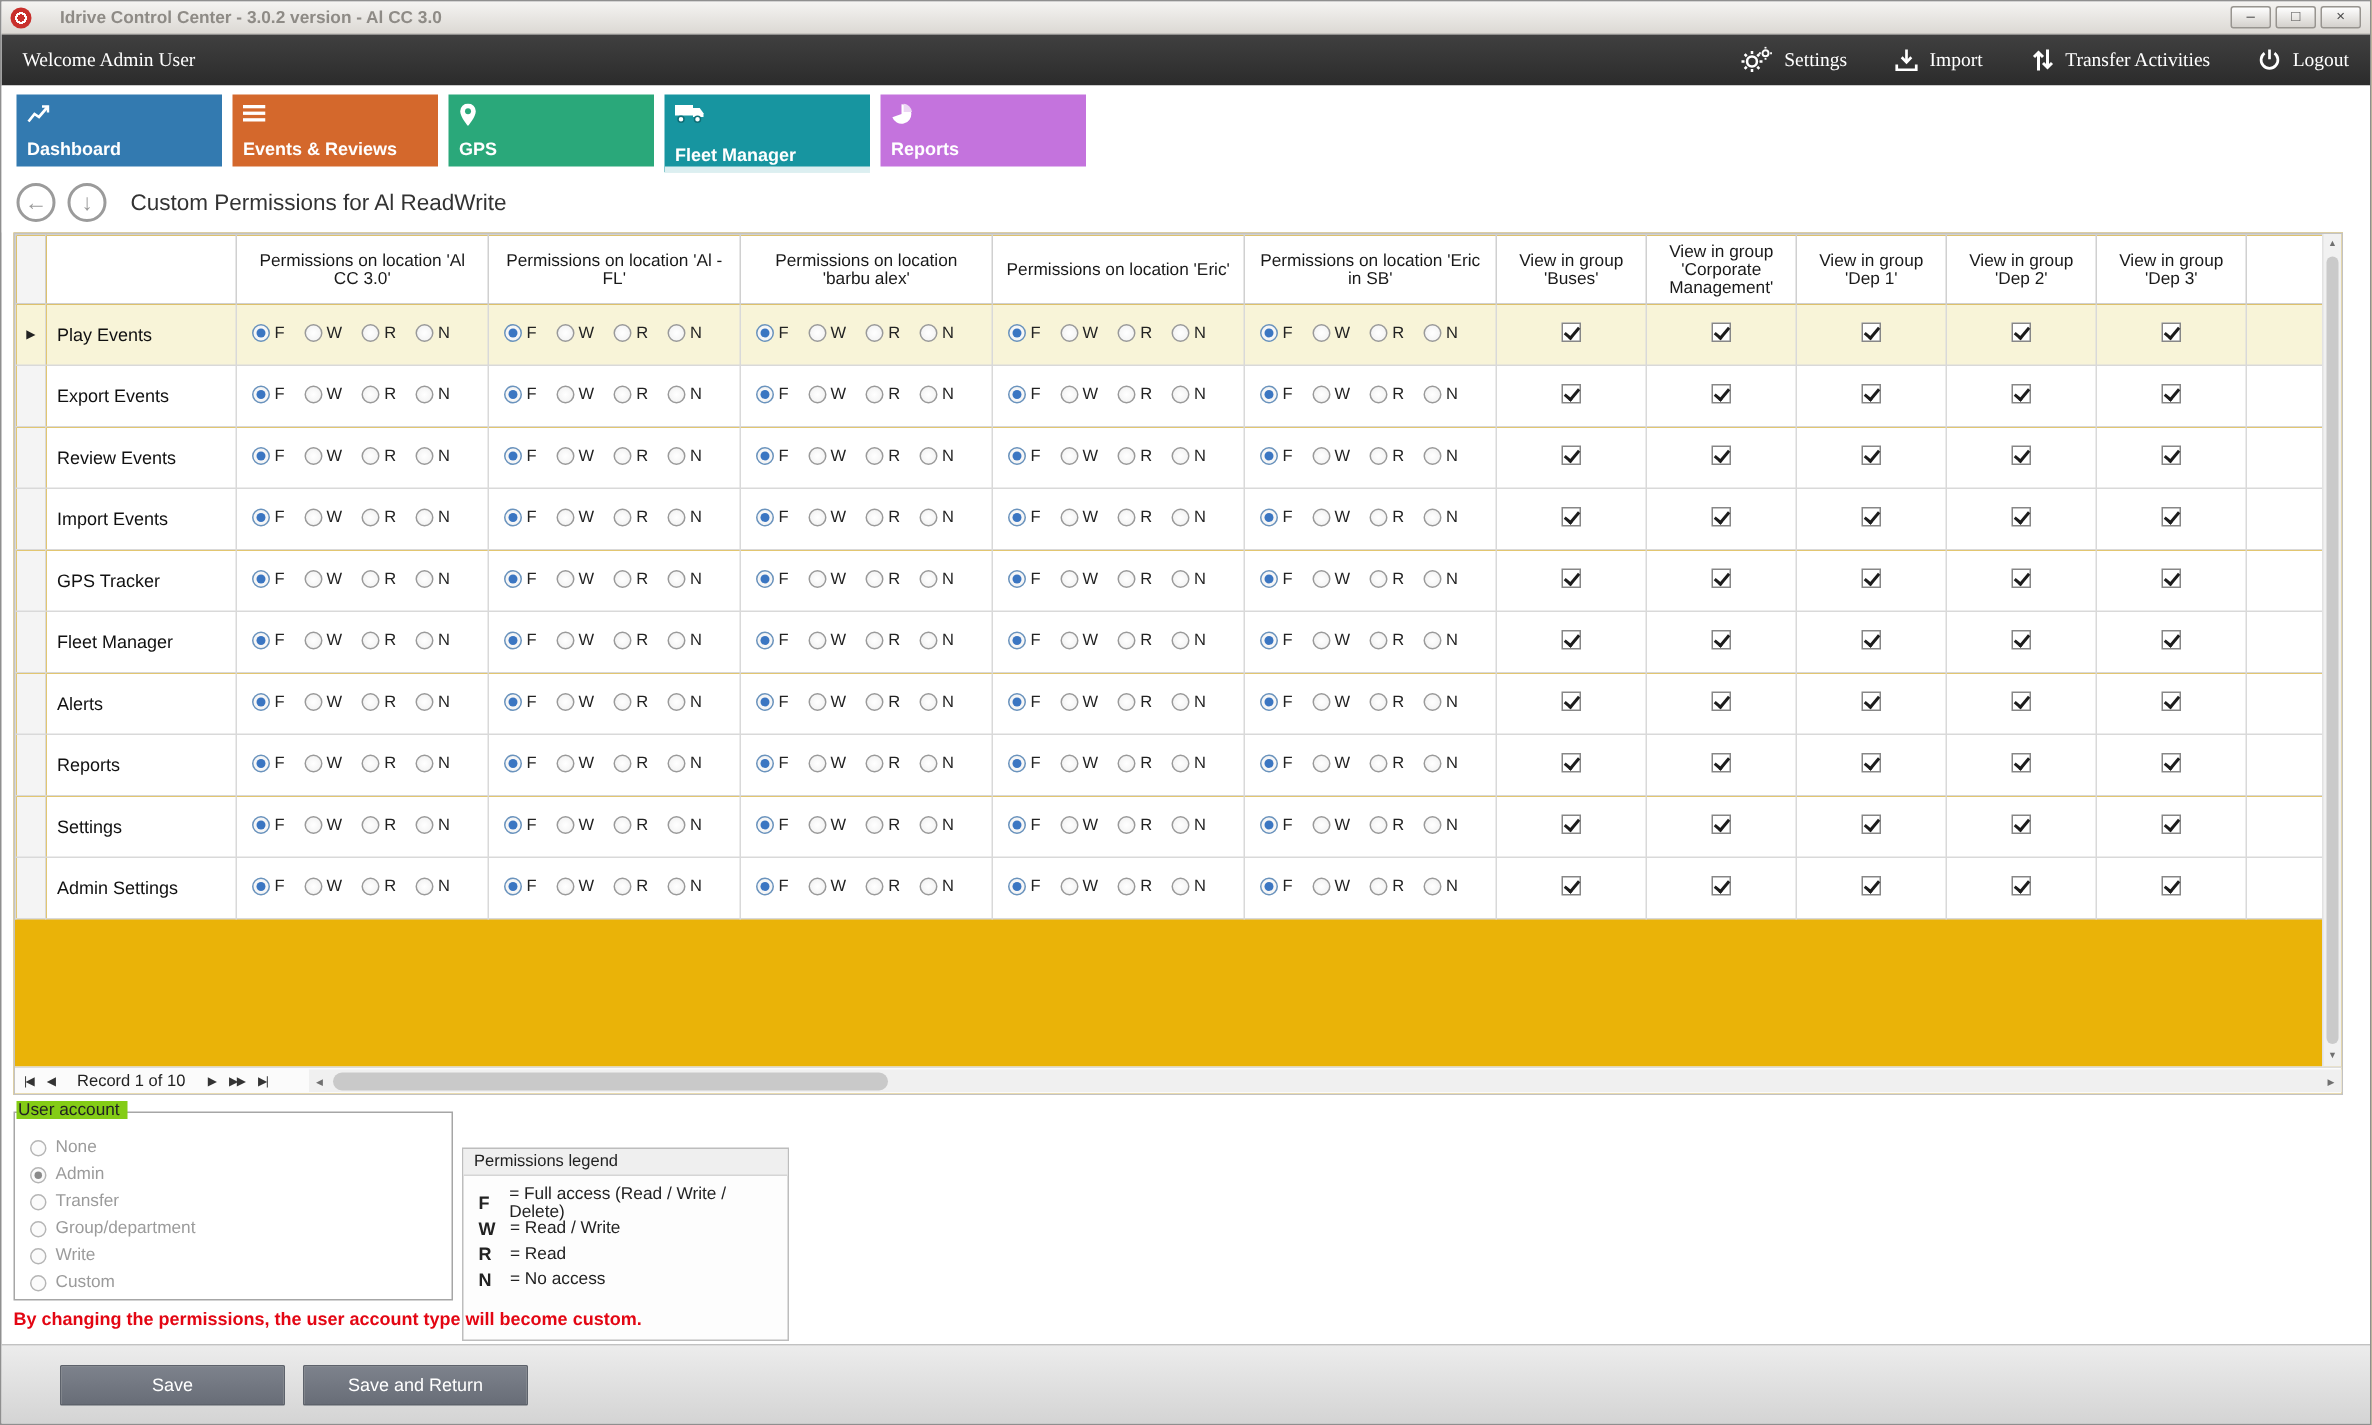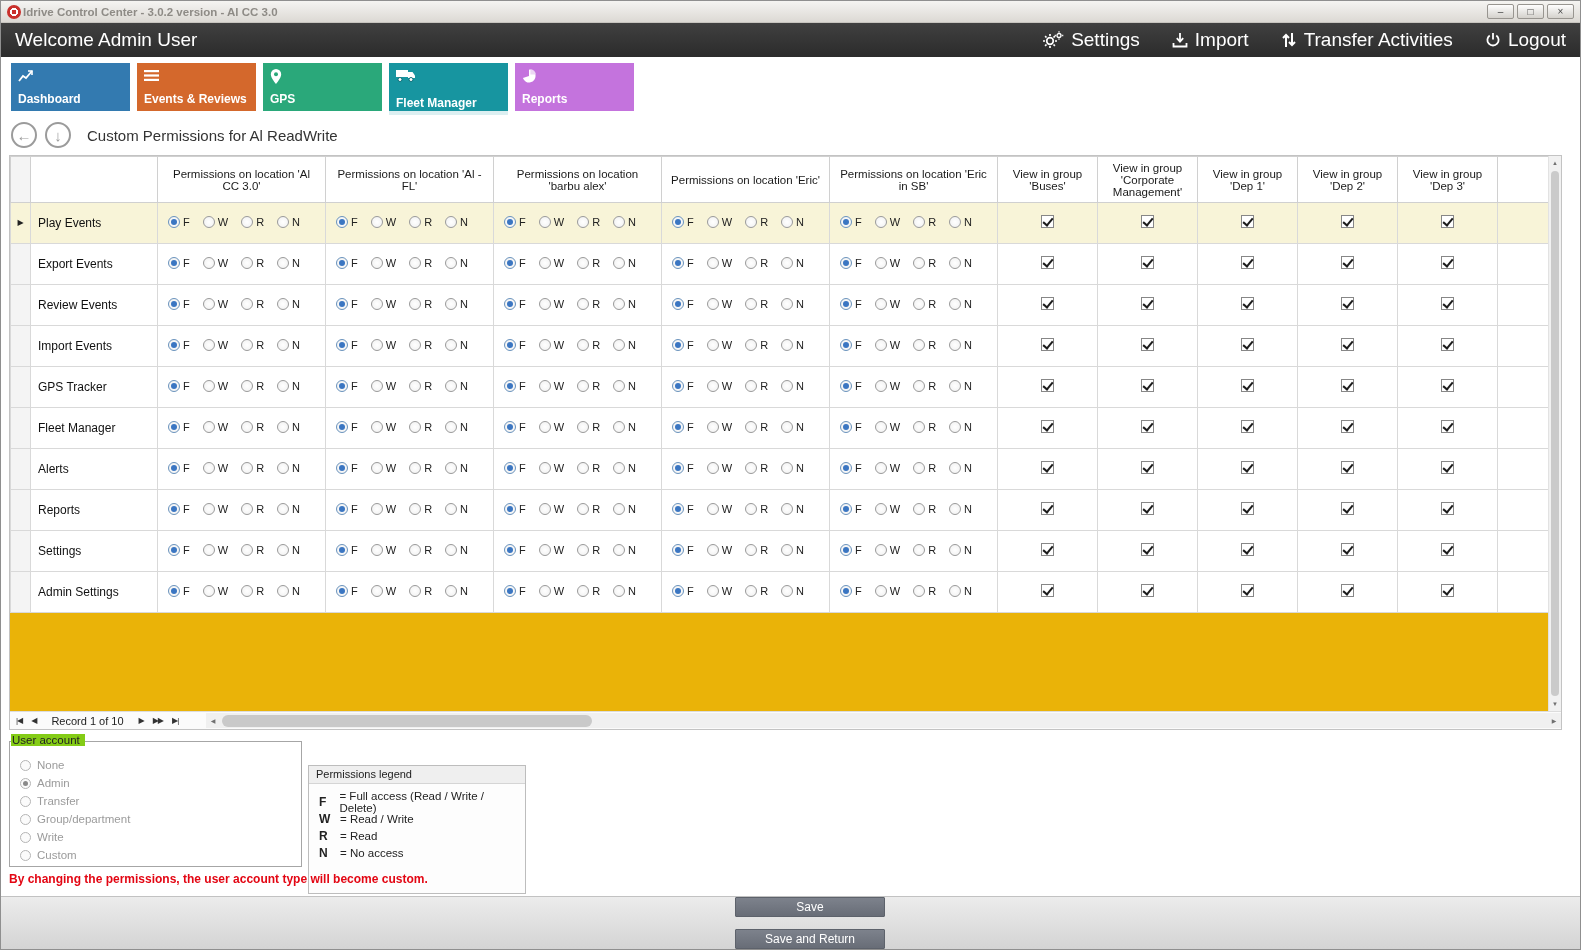--- a/index.html
+++ b/index.html
@@ -3,41 +3,41 @@
 <meta charset="utf-8">
 <style>
   * { margin:0; padding:0; box-sizing:border-box; }
   html,body { background:#a9a9a9; }
   body { font-family:"Liberation Sans", sans-serif; cursor:default; }
   #window { position:relative; width:1581px; height:950px; background:#fff; border:1px solid #8f8f8f; overflow:hidden; }
 
   
   .titlebar { position:absolute; top:0; left:0; right:0; height:22px;
     background:linear-gradient(#f5f4f2,#dcd9d4); border-bottom:1px solid #c7c4bf;
-    display:flex; align-items:center; padding:0 6px; gap:2px; }
+    display:flex; align-items:center; padding:0 6px; gap:19px; }
   .appicon { width:14px; height:14px; border-radius:50%;
     background:radial-gradient(circle at 50% 50%, #c9302c 0 2.5px, #fff 2.5px 4px, #c9302c 4px 7px); flex:0 0 auto; }
   .title { font-size:11.5px; font-weight:bold; color:#8e8b86; }
   .winbtns { margin-left:auto; display:flex; gap:3px; }
   .wbtn { width:27px; height:15px; border:1px solid #989590; border-radius:2px;
     background:linear-gradient(#fefefe,#d4d1cc); display:flex; align-items:center; justify-content:center;
     font-size:10px; line-height:1; color:#4a4a4a; }
 
   
   .navbar { position:absolute; top:22px; left:0; right:0; height:34px;
     background:linear-gradient(#404040,#2b2b2b); color:#fff; display:flex; align-items:center;
-    padding:0 14px; font-size:19px; }
+    padding:0 14px; font-size:13px;font-family:Liberation Serif, serif; }
   .nav-actions { margin-left:auto; display:flex; align-items:center; gap:32px; }
   .nav-item { display:flex; align-items:center; gap:7px; }
   .nav-item svg { display:block; }
 
   
   .tabsbar { position:absolute; top:56px; left:0; right:0; height:58px; background:#fff;
     display:flex; gap:7px; padding:6px 0 0 10px; align-items:flex-start; }
-  .tab { width:119px; height:48px; position:relative; color:#fff; padding:6px 7px; overflow:hidden; }
+  .tab { width:137px; height:48px; position:relative; color:#fff; padding:6px 7px; overflow:hidden; }
   .tab .tab-label { position:absolute; left:7px; bottom:5px; font-size:12px; font-weight:bold; white-space:nowrap; }
   .tab.selected { height:52px; box-shadow:inset 0 -4px 0 rgba(255,255,255,.85); }
   .tab svg { display:block; }
 
   
   .breadcrumb { position:absolute; top:114px; left:0; right:0; height:40px; background:#fff;
     display:flex; align-items:center; padding-left:10px; gap:8px; }
   .circ { width:26px; height:26px; border:2px solid #9b9b9b; border-radius:50%; color:#9b9b9b;
     display:flex; align-items:center; justify-content:center; font-size:15px; font-weight:bold; background:#fff; }
   .crumb-title { font-size:15px; color:#333; margin-left:8px; }
@@ -100,21 +100,21 @@
     font-size:11px; color:#222; padding:2px 7px; }
   #legend-entries { padding:9px 10px; }
   .legend-row { display:flex; gap:10px; font-size:11.5px; color:#222; height:17px; align-items:center; }
   .legend-row b { width:11px; font-size:12px; }
 
   .warning { position:absolute; left:8px; top:871px; font-size:12px; font-weight:bold; color:#e30613; }
 
   
   .footerbar { position:absolute; left:0; right:0; bottom:0; height:53px;
     background:linear-gradient(#ececec,#d4d4d4); border-top:1px solid #c2c2c2;
-    display:flex; align-items:center; gap:12px; padding-left:39px;flex-direction:column; }
+    display:flex; align-items:center; gap:12px; padding-left:39px; }
   .btn { width:150px; height:27px; background:linear-gradient(#7d828c,#686d77); color:#fff;
     border:1px solid #5d626b; font-size:12px; font-family:inherit; border-radius:1px; }
 </style>
 </head>
 <body>
 
 <div id="window">
 
   <div class="titlebar">
     <span class="appicon"></span>

